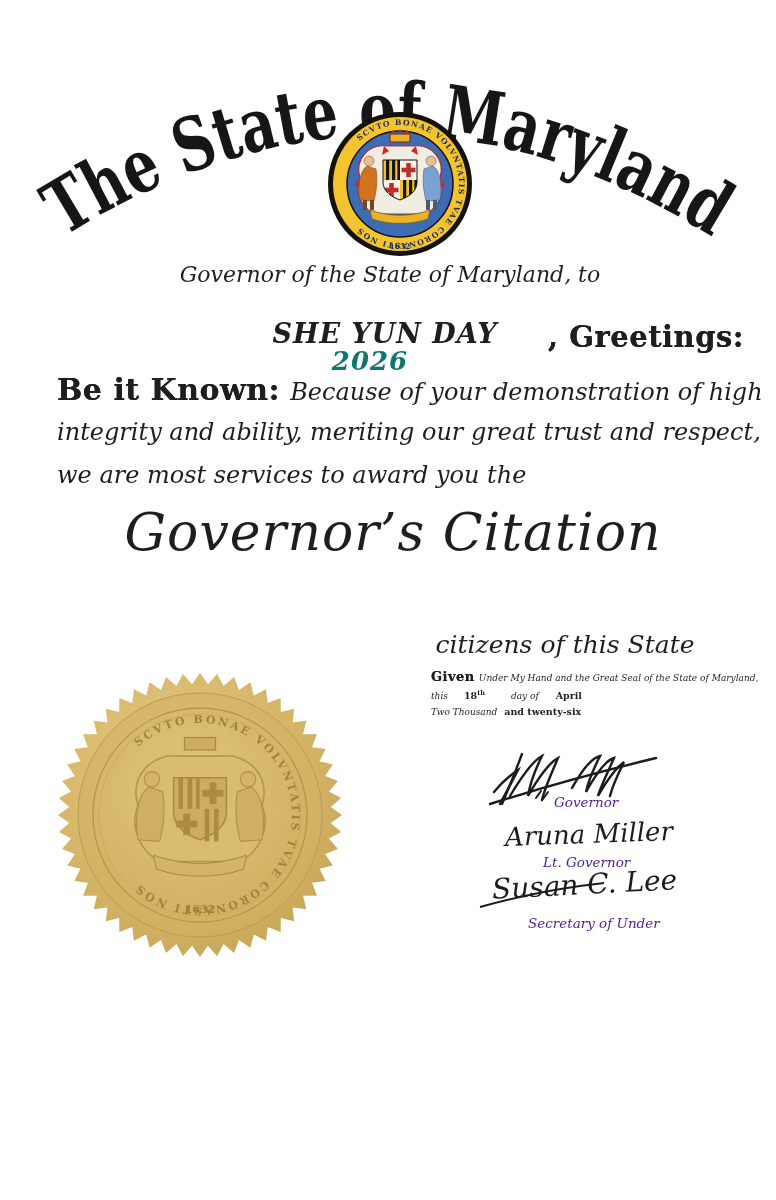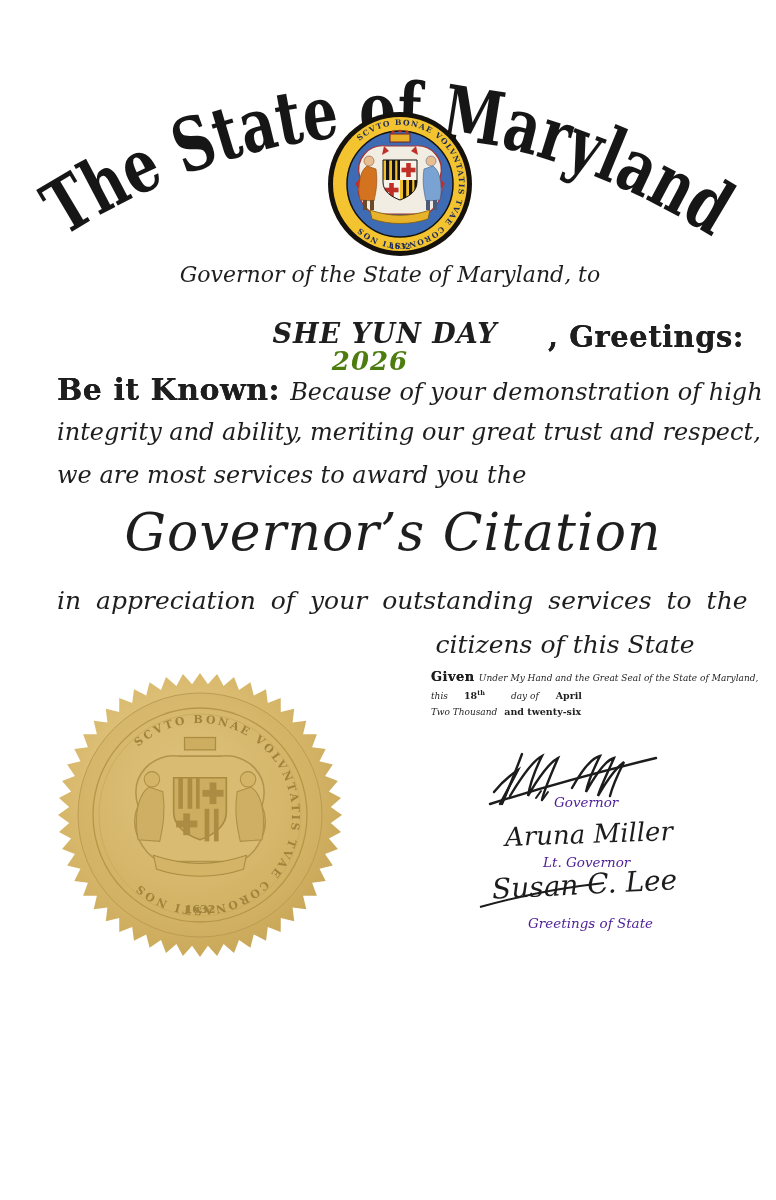--- a/index.html
+++ b/index.html
@@ -11,21 +11,21 @@
   .script{font-style:italic;}
   .bl{ 
     font-family:"DejaVu Serif",serif;font-weight:bold;letter-spacing:.5px;
     text-shadow:0 0 .5px currentColor;
   }
   .center{text-align:center;}
   .nowrap{white-space:nowrap;}
   .salutation{top:262px;left:98px;width:584px;font-size:22px;}
   .recipient{top:318px;left:235px;width:300px;font-size:27px;font-weight:bold;font-style:italic;letter-spacing:1px;}
   .greeting{top:320px;left:548px;font-size:29px;}
-  .recipient-year{top:346px;left:325px;width:90px;font-size:26px;font-weight:bold;font-style:italic;color:#4d7c0f;letter-spacing:1px;}
+  .recipient-year{top:346px;left:325px;width:90px;font-size:26px;font-weight:bold;font-style:italic;color:#0f766e;letter-spacing:1px;}
   .bodyline{left:57px;width:682px;font-size:24px;}
   .lead-in{font-size:30px;font-style:normal;margin-right:10px;}
   .award{top:502px;left:48px;width:690px;font-size:52px;letter-spacing:1px;}
   .app1{top:586px;left:57px;width:690px;font-size:25px;word-spacing:7px;}
   .app2{top:630px;left:420px;width:290px;font-size:25px;}
   .given{left:431px;top:669px;font-size:9px;line-height:15px;}
   .given .g-label{font-size:13px;margin-right:4px;}
   .given .typed{font-style:normal;font-weight:bold;font-size:9.5px;}
   .siglabel{font-size:13.5px;font-style:italic;color:#4c1d95;}
   .signame{font-style:italic;color:#1c1c1c;}
@@ -104,21 +104,20 @@
   <div class="abs center recipient-year">2026</div>
 
   <div class="abs script bodyline nowrap" style="top:418px;">integrity and ability, meriting our great trust and respect,</div>
   <div class="abs script bodyline nowrap" style="top:372px;">
     <span class="bl lead-in">Be it Known:</span><span>Because of your demonstration of high</span>
   </div>
   <div class="abs script bodyline nowrap" style="top:461px;">we are most services to award you the</div>
 
   <div class="abs script center award">Governor’s Citation</div>
 
-  <div class="abs script nowrap app1">in appreciation of your outstanding services to the</div>
   <div class="abs script center nowrap app2">citizens of this State</div>
 
   <svg class="abs" style="left:56px;top:671px;" width="288" height="288" viewBox="-144 -144 288 288">
     <defs>
       <radialGradient id="goldR" cx="42%" cy="38%" r="75%">
         <stop offset="0%" stop-color="#e9d191"></stop>
           <stop offset="55%" stop-color="#d7b76a"></stop>
           <stop offset="100%" stop-color="#c2a051"></stop>
       </radialGradient>
       <radialGradient id="goldR2" cx="45%" cy="40%" r="75%">
@@ -184,15 +183,15 @@
   </svg>
   <div class="abs siglabel" style="left:554px;top:794px;">Governor</div>
 
   <div class="abs signame nowrap" style="left:505px;top:819px;font-size:26px;transform:rotate(-2deg);">Aruna Miller</div>
   <div class="abs siglabel" style="left:543px;top:854px;">Lt. Governor</div>
 
   <svg class="abs" style="left:478px;top:880px;" width="130" height="30" viewBox="0 0 130 30">
     <path d="M2,27 C34,18 80,8 126,3" fill="none" stroke="#1c1c1c" stroke-width="2"></path>
   </svg>
   <div class="abs signame nowrap" style="left:492px;top:868px;font-size:28px;transform:rotate(-3deg);">Susan C. Lee</div>
-  <div class="abs siglabel" style="left:528px;top:915px;">Greetings of State</div>
+  <div class="abs siglabel" style="left:528px;top:915px;">Secretary of Under</div>
 
 </div>
 
 </body></html>

